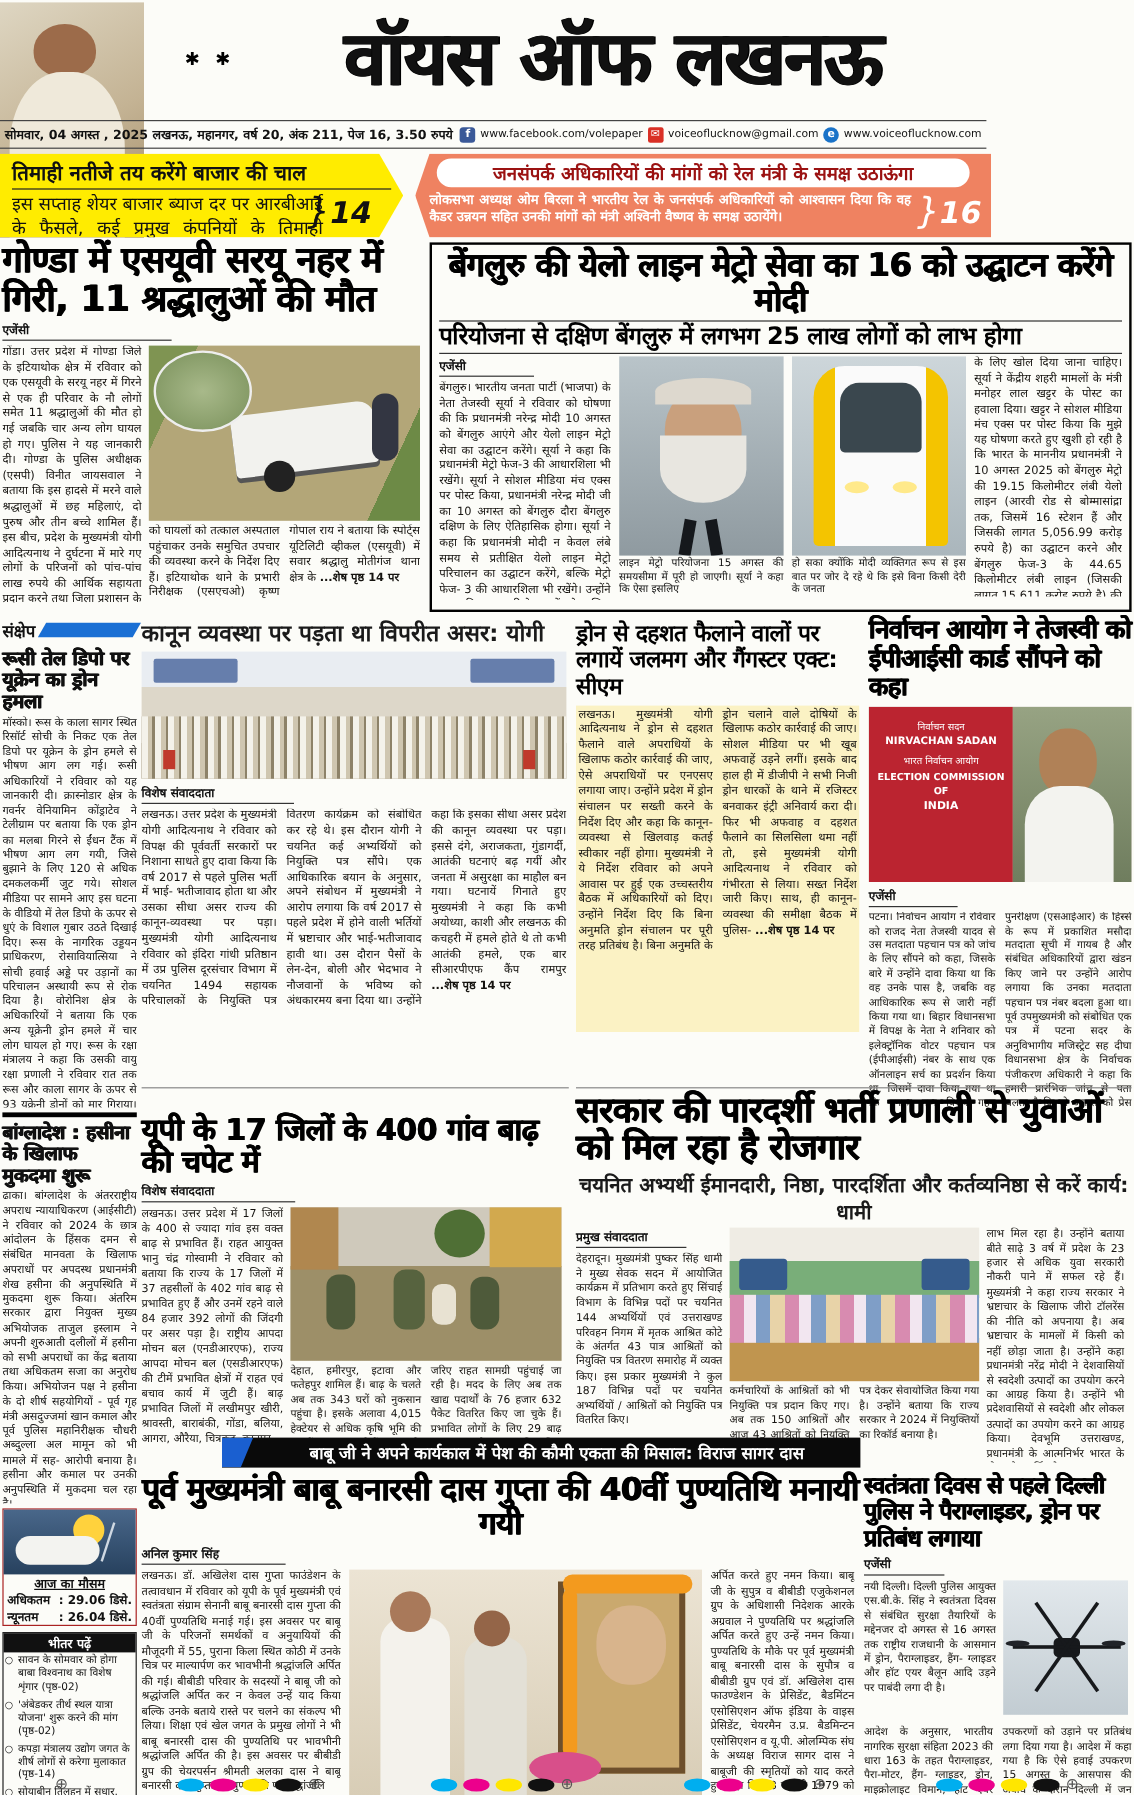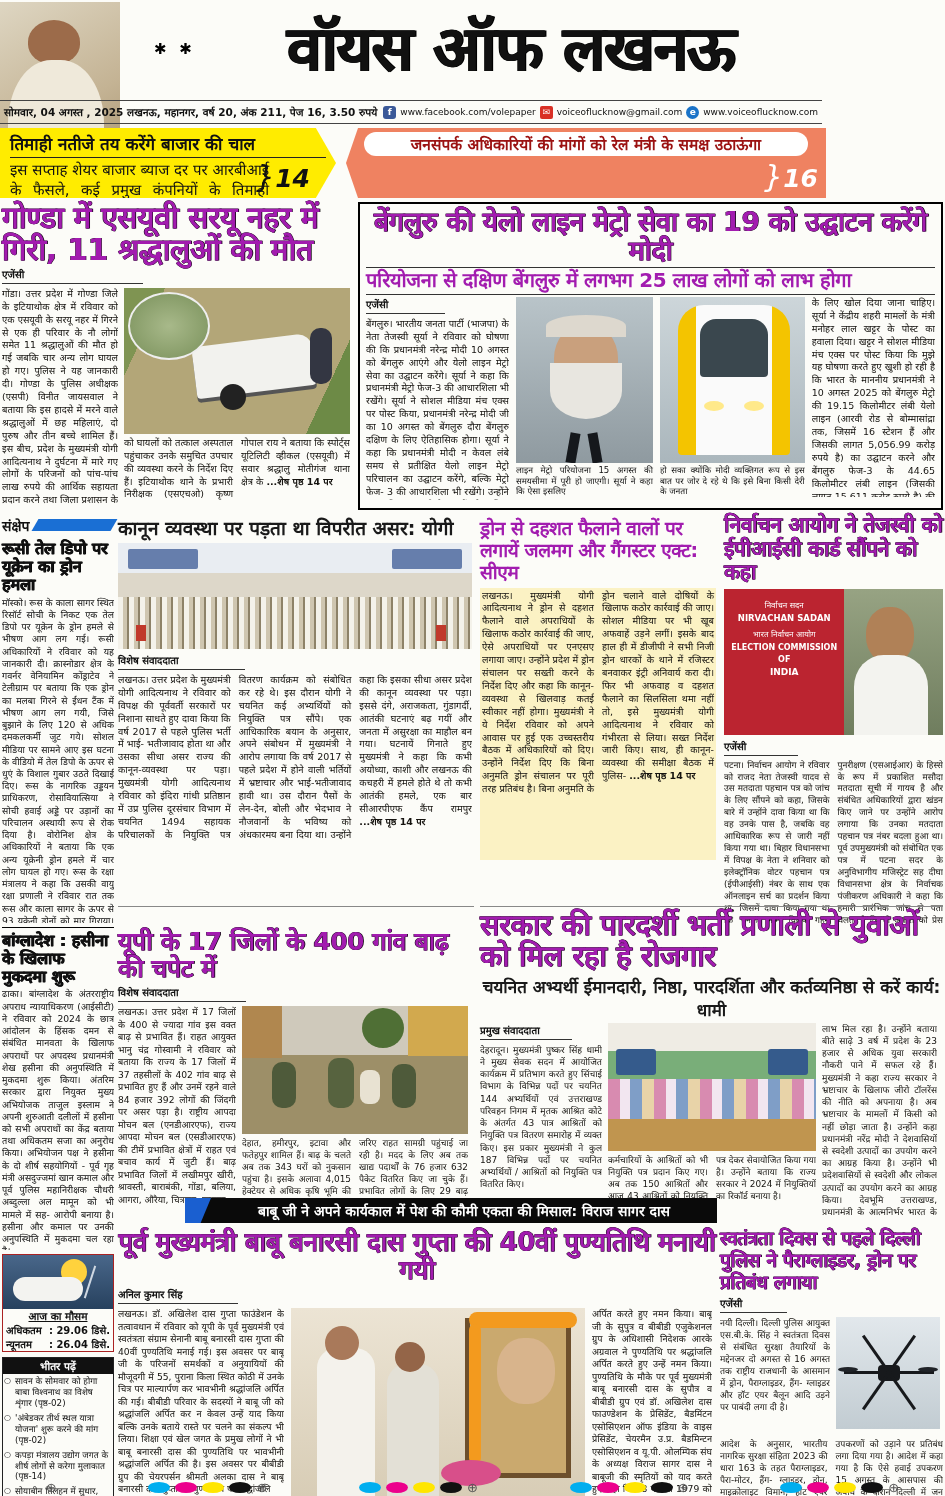--- a/index.html
+++ b/index.html
@@ -1,19 +1,19 @@
 <!DOCTYPE html>
 <html><head>
 <meta charset="utf-8">
 <style>
   html,body{margin:0;padding:0;background:#9a9a9a;}
   #page{position:relative;width:945px;height:1496px;margin:0 auto;background:#fcfcf8;
         font-family:"DejaVu Sans","Liberation Sans",sans-serif;color:#111;overflow:hidden;}
   .abs{position:absolute;}
-  .hl{font-weight:bold;color:#a21caf;line-height:1.08;letter-spacing:-0.4px;}
+  .hl{font-weight:bold;color:#000000;line-height:1.08;letter-spacing:-0.4px;}
   .fat{text-shadow:0.6px 0 0 #050505,-0.3px 0 0 #050505;}
   .bt{font-size:9.5px;line-height:1.36;text-align:justify;color:#15130f;}
   .byline{display:block;font-size:10px;font-weight:bold;border-bottom:1.5px solid #333;
           padding-bottom:2px;margin-bottom:4px;width:72%;}
   .c2{column-count:2;column-gap:8px;}
   .c3{column-count:3;column-gap:8px;}
   .more{font-weight:bold;white-space:nowrap;}
   .photo{position:relative;overflow:hidden;background:#c8c4ba;}
   .clip{overflow:hidden;}
   
@@ -112,20 +112,21 @@
   </div>
 
   <div id="promos" class="abs">
     <div id="promo-yellow">
       <div class="ph">तिमाही नतीजे तय करेंगे बाजार की चाल</div>
       <div class="pb">इस सप्ताह शेयर बाजार ब्याज दर पर आरबीआई के फैसले, कई प्रमुख कंपनियों के तिमाही नतीजों और शुल्क संबंधी खबरों पर नजर रखेगा।</div>
       <div class="pageref"><span class="br">}</span><span>14</span></div>
     </div>
     <div id="promo-orange">
       <div class="pill">जनसंपर्क अधिकारियों की मांगों को रेल मंत्री के समक्ष उठाऊंगा</div>
+      <div class="pb">लोकसभा अध्यक्ष ओम बिरला ने भारतीय रेल के जनसंपर्क अधिकारियों को आश्वासन दिया कि वह कैडर उन्नयन सहित उनकी मांगों को मंत्री अश्विनी वैष्णव के समक्ष उठायेंगे।</div>
       <div class="pageref"><span class="br">}</span><span>16</span></div>
     </div>
   </div>
 
   <div class="abs" style="left:2px;top:202px;width:352px;height:308px;">
     <div class="hl fat" style="font-size:30px;">गोण्डा में एसयूवी सरयू नहर में गिरी, 11 श्रद्धालुओं की मौत</div>
     <span class="byline" style="width:40%;">एजेंसी</span>
     <div style="display:flex;gap:6px;">
       <div class="bt clip" style="width:116px;height:218px;">गोंडा। उत्तर प्रदेश में गोण्डा जिले के इटियाथोक क्षेत्र में रविवार को एक एसयूवी के सरयू नहर में गिरने से एक ही परिवार के नौ लोगों समेत 11 श्रद्धालुओं की मौत हो गई जबकि चार अन्य लोग घायल हो गए। पुलिस ने यह जानकारी दी। गोण्डा के पुलिस अधीक्षक (एसपी) विनीत जायसवाल ने बताया कि इस हादसे में मरने वाले श्रद्धालुओं में छह महिलाएं, दो पुरुष और तीन बच्चे शामिल हैं। इस बीच, प्रदेश के मुख्यमंत्री योगी आदित्यनाथ ने दुर्घटना में मारे गए लोगों के परिजनों को पांच-पांच लाख रुपये की आर्थिक सहायता प्रदान करने तथा जिला प्रशासन के अधिकारियों</div>
       <div style="width:226px;">
@@ -134,21 +135,21 @@
           <div style="position:absolute;left:96px;top:96px;width:26px;height:26px;border-radius:50%;background:#222;"></div>
           <div style="position:absolute;left:4px;top:4px;width:78px;height:64px;border:2px solid #eee;border-radius:50%;background:radial-gradient(#a8b98a,#79905a);"></div>
           <div style="position:absolute;right:18px;top:40px;width:22px;height:56px;border-radius:10px;background:#333642;"></div>
         </div>
         <div class="bt c2 clip" style="height:66px;margin-top:3px;"><span>को घायलों को तत्काल अस्पताल पहुंचाकर उनके समुचित उपचार की व्यवस्था करने के निर्देश दिए हैं। इटियाथोक थाने के प्रभारी निरीक्षक (एसएचओ) कृष्ण गोपाल राय ने बताया कि स्पोर्ट्स यूटिलिटी व्हीकल (एसयूवी) में सवार श्रद्धालु मोतीगंज थाना क्षेत्र के</span> <span class="more">...शेष पृष्ठ 14 पर</span></div>
       </div>
     </div>
   </div>
 
   <div id="metro" class="abs">
-    <div class="hl fat" style="font-size:27px;text-align:center;">बेंगलुरु की येलो लाइन मेट्रो सेवा का 19 को उद्घाटन करेंगे मोदी</div>
+    <div class="hl fat" style="font-size:27px;text-align:center;">बेंगलुरु की येलो लाइन मेट्रो सेवा का 16 को उद्घाटन करेंगे मोदी</div>
     <div class="rule"></div>
     <div class="hl" style="font-size:20px;font-weight:bold;text-align:left;">परियोजना से दक्षिण बेंगलुरु में लगभग 25 लाख लोगों को लाभ होगा</div>
     <div class="rule"></div>
     <div style="display:flex;gap:7px;margin-top:2px;">
       <div style="width:146px;">
         <span class="byline" style="width:55%;">एजेंसी</span>
         <div class="bt clip" style="height:182px;">बेंगलुरु। भारतीय जनता पार्टी (भाजपा) के नेता तेजस्वी सूर्या ने रविवार को घोषणा की कि प्रधानमंत्री नरेन्द्र मोदी 10 अगस्त को बेंगलुरु आएंगे और येलो लाइन मेट्रो सेवा का उद्घाटन करेंगे। सूर्या ने कहा कि प्रधानमंत्री मेट्रो फेज-3 की आधारशिला भी रखेंगे। सूर्या ने सोशल मीडिया मंच एक्स पर पोस्ट किया, प्रधानमंत्री नरेन्द्र मोदी जी का 10 अगस्त को बेंगलुरु दौरा बेंगलुरु दक्षिण के लिए ऐतिहासिक होगा। सूर्या ने कहा कि प्रधानमंत्री मोदी न केवल लंबे समय से प्रतीक्षित येलो लाइन मेट्रो परिचालन का उद्घाटन करेंगे, बल्कि मेट्रो फेज- 3 की आधारशिला भी रखेंगे। उन्होंने कहा कि इन परियोजनाओं से दक्षिण बेंगलुरु में लगभग 25 लाख लोगों को लाभ होगा। सांसद सूर्या ने कहा कि 10 अगस्त को इसका उद्घाटन होने से येलो</div>
       </div>
       <div style="width:140px;">
         <div class="photo" style="height:166px;background:linear-gradient(#b9c4c9,#8f9aa0);">
@@ -175,21 +176,21 @@
 
   <div id="sidebar" class="abs">
     <div id="sankshep">
       <span class="word">संक्षेप</span>
       <span class="flag"></span>
     </div>
     <div>
       <div class="side-hl fat">रूसी तेल डिपो पर यूक्रेन का ड्रोन हमला</div>
       <div class="side-bt clip" style="height:326px;"><span>मॉस्को। रूस के काला सागर स्थित रिसॉर्ट सोची के निकट एक तेल डिपो पर यूक्रेन के ड्रोन हमले से भीषण आग लग गई। रूसी अधिकारियों ने रविवार को यह जानकारी दी। क्रास्नोडार क्षेत्र के गवर्नर वेनियामिन कोंड्राटेव ने टेलीग्राम पर बताया कि एक ड्रोन का मलबा गिरने से ईंधन टैंक में भीषण आग लग गयी, जिसे बुझाने के लिए 120 से अधिक दमकलकर्मी जुट गये। सोशल मीडिया पर सामने आए इस घटना के वीडियो में तेल डिपो के ऊपर से धुएं के विशाल गुबार उठते दिखाई दिए। रूस के नागरिक उड्डयन प्राधिकरण, रोसावियात्सिया ने सोची हवाई अड्डे पर उड़ानों का परिचालन अस्थायी रूप से रोक दिया है। वोरोनिश क्षेत्र के अधिकारियों ने बताया कि एक अन्य यूक्रेनी ड्रोन हमले में चार लोग घायल हो गए। रूस के रक्षा मंत्रालय ने कहा कि उसकी वायु रक्षा प्रणाली ने रविवार रात तक रूस और काला सागर के ऊपर से 93 यूक्रेनी ड्रोनों को मार गिराया। इस बीच, दक्षिणी यूक्रेन में</span> </div>
     </div>
-    <div style="border-top:1px solid #000000;margin-top:4px;">
+    <div style="border-top:4px solid #000000;margin-top:4px;">
       <div class="side-hl fat">बांग्लादेश : हसीना के खिलाफ मुकदमा शुरू</div>
       <div class="side-bt clip" style="height:262px;">ढाका। बांग्लादेश के अंतरराष्ट्रीय अपराध न्यायाधिकरण (आईसीटी) ने रविवार को 2024 के छात्र आंदोलन के हिंसक दमन से संबंधित मानवता के खिलाफ अपराधों पर अपदस्थ प्रधानमंत्री शेख हसीना की अनुपस्थिति में मुकदमा शुरू किया। अंतरिम सरकार द्वारा नियुक्त मुख्य अभियोजक ताजुल इस्लाम ने अपनी शुरुआती दलीलों में हसीना को सभी अपराधों का केंद्र बताया तथा अधिकतम सजा का अनुरोध किया। अभियोजन पक्ष ने हसीना के दो शीर्ष सहयोगियों - पूर्व गृह मंत्री असदुज्जमां खान कमाल और पूर्व पुलिस महानिरीक्षक चौधरी अब्दुल्ला अल मामून को भी मामले में सह- आरोपी बनाया है। हसीना और कमाल पर उनकी अनुपस्थिति में मुकदमा चल रहा है।</div>
     </div>
     <div id="weather-box">
       <div class="photo" style="height:54px;background:linear-gradient(#49678a,#27415e);">
         <div style="position:absolute;left:58px;top:4px;width:26px;height:26px;border-radius:50%;background:#ffd23d;"></div>
         <div style="position:absolute;left:10px;top:22px;width:70px;height:24px;border-radius:14px;background:#f3f3f0;"></div>
         <div style="position:absolute;left:86px;top:10px;width:2px;height:34px;background:#cfd8e2;transform:rotate(18deg);"></div>
       </div>
       <div class="wtitle">आज का मौसम</div>

